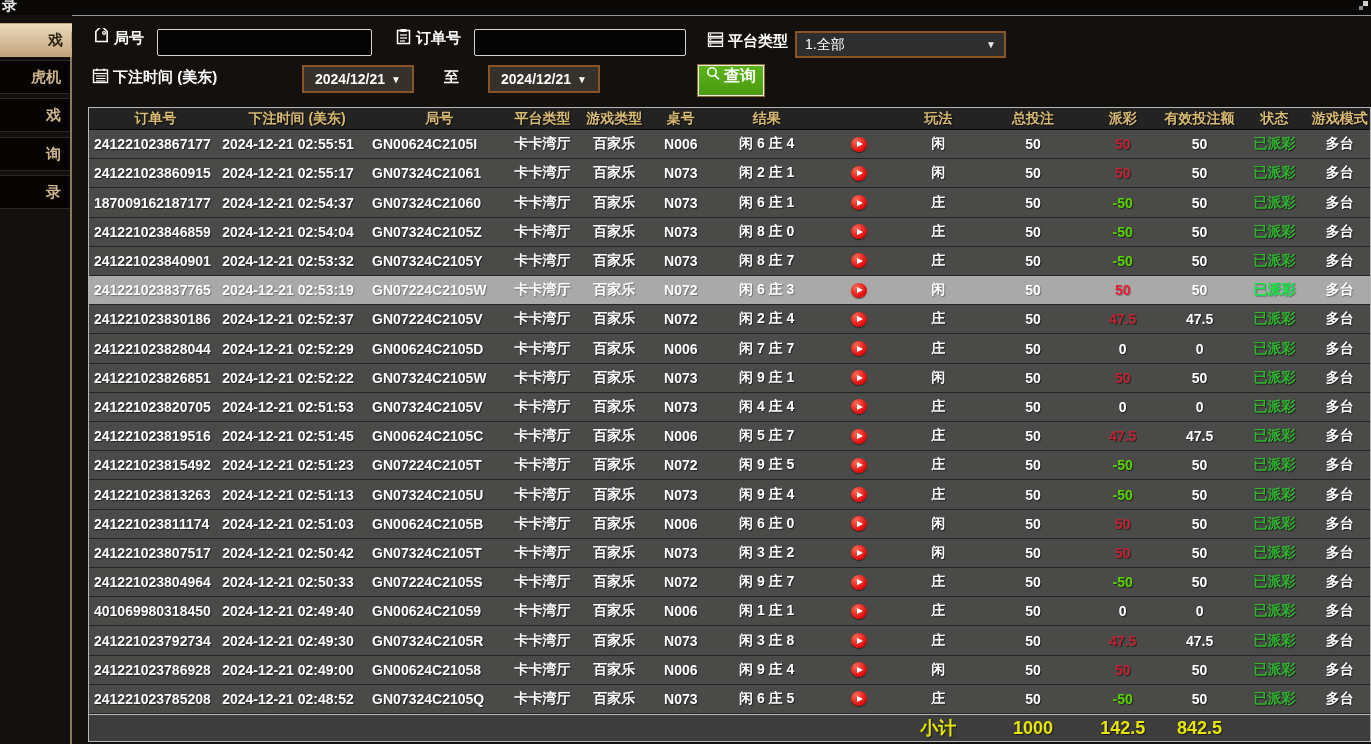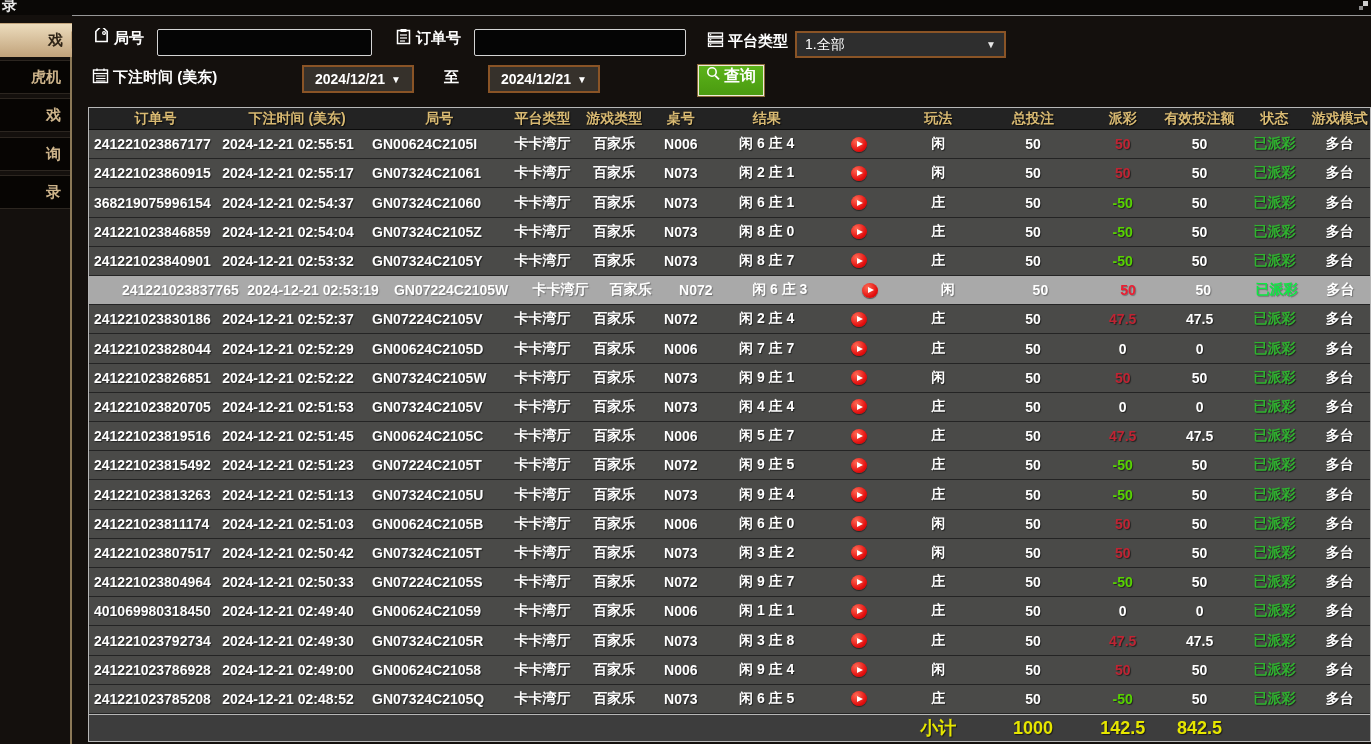--- a/index.html
+++ b/index.html
@@ -81,21 +81,21 @@
     height:22px; background:#232323; border-bottom:1px solid #0c0c0c;
     color:#d9ba72; font-size:14px; font-weight:700; flex:none;
     text-shadow:1px 1px 1px rgba(0,0,0,.7);
   }
   .thead .td { justify-content:center; }
   .trow {
     flex:1 1 auto; background:#4a4a48; border-bottom:1px solid #242424;
     font-size:14px; font-weight:700; color:#fff;
     text-shadow:1px 1px 1px rgba(0,0,0,.55); cursor:default;
   }
-  .trow.sel { background:#a9a9a9;padding-left:28px; }
+  .trow.sel { background:#a9a9a9; }
   .trow.sel .td { text-shadow:1px 1px 1px rgba(60,60,60,.5); }
   .tsum {
     flex:none; height:27px; background:#3d3d3d; border-top:1px solid #b7b7b7;
     color:#e6e600; font-size:18px; font-weight:700;
     text-shadow:1px 1px 1px rgba(0,0,0,.6);
   }
   .td { display:flex; align-items:center; justify-content:center; overflow:hidden; white-space:nowrap; }
   .c1{width:10.4%; justify-content:flex-start; padding-left:5px;}
   .c2{width:11.7%; justify-content:flex-start;}
   .c3{width:10.5%; justify-content:flex-start;}
@@ -271,21 +271,21 @@
           </span>
     </div>
     <div class="td c9">闲</div>
     <div class="td c10">50</div>
     <div class="td c11 pay-pos">50</div>
     <div class="td c12">50</div>
     <div class="td c13 status-paid">已派彩</div>
     <div class="td c14">多台</div>
   </div>
       <div class="tr trow">
-    <div class="td c1">368219075996154</div>
+    <div class="td c1">187009162187177</div>
     <div class="td c2">2024-12-21 02:54:37</div>
     <div class="td c3">GN07324C21060</div>
     <div class="td c4">卡卡湾厅</div>
     <div class="td c5">百家乐</div>
     <div class="td c6">N073</div>
     <div class="td c7">闲 6 庄 1</div>
     <div class="td c8">
       <span class="play">
             <span class="tri"></span>
           </span>

